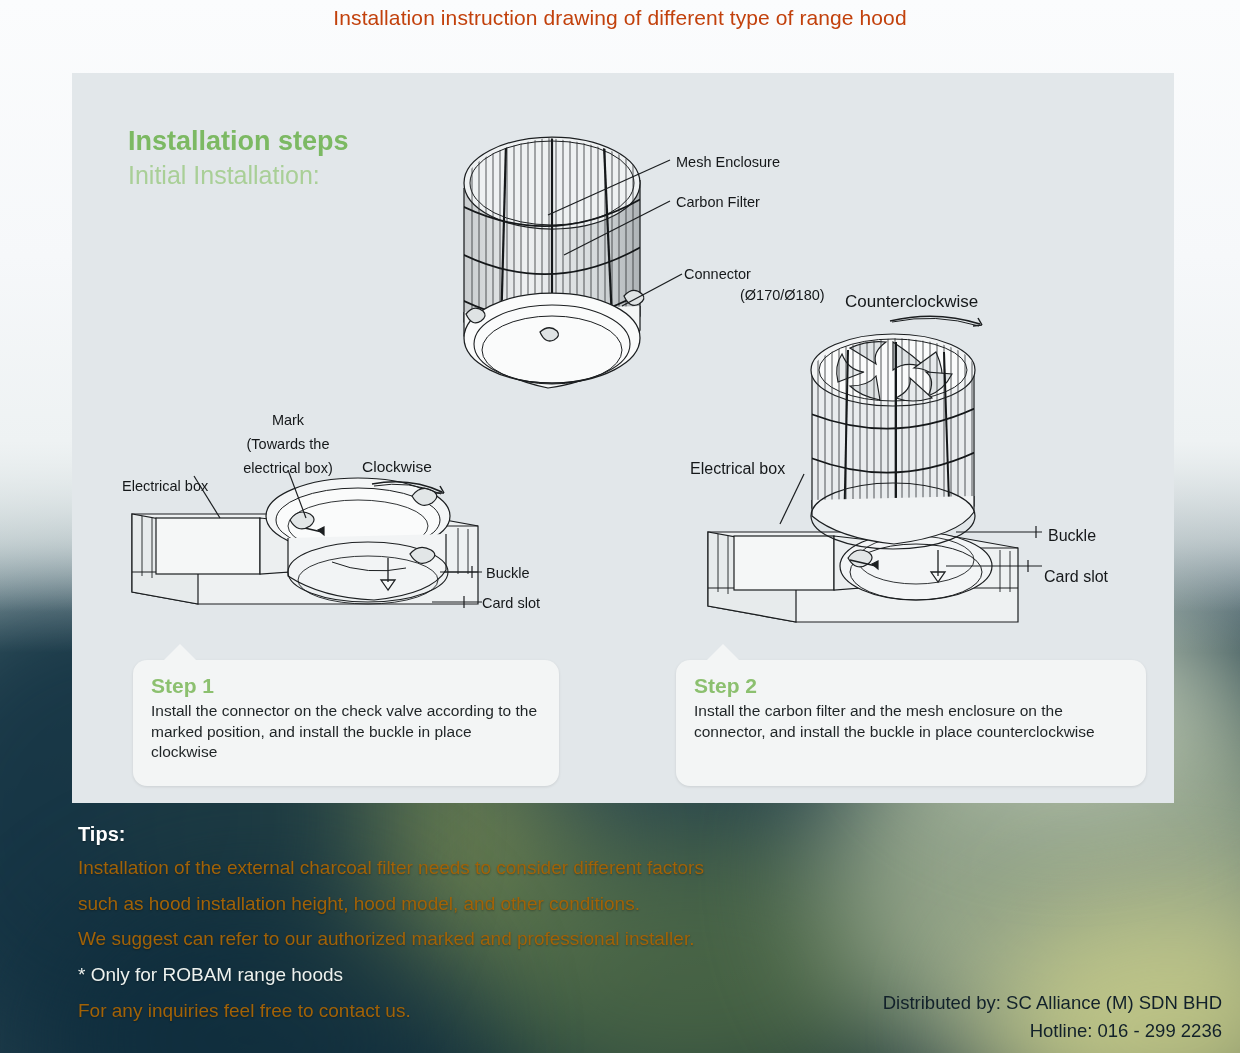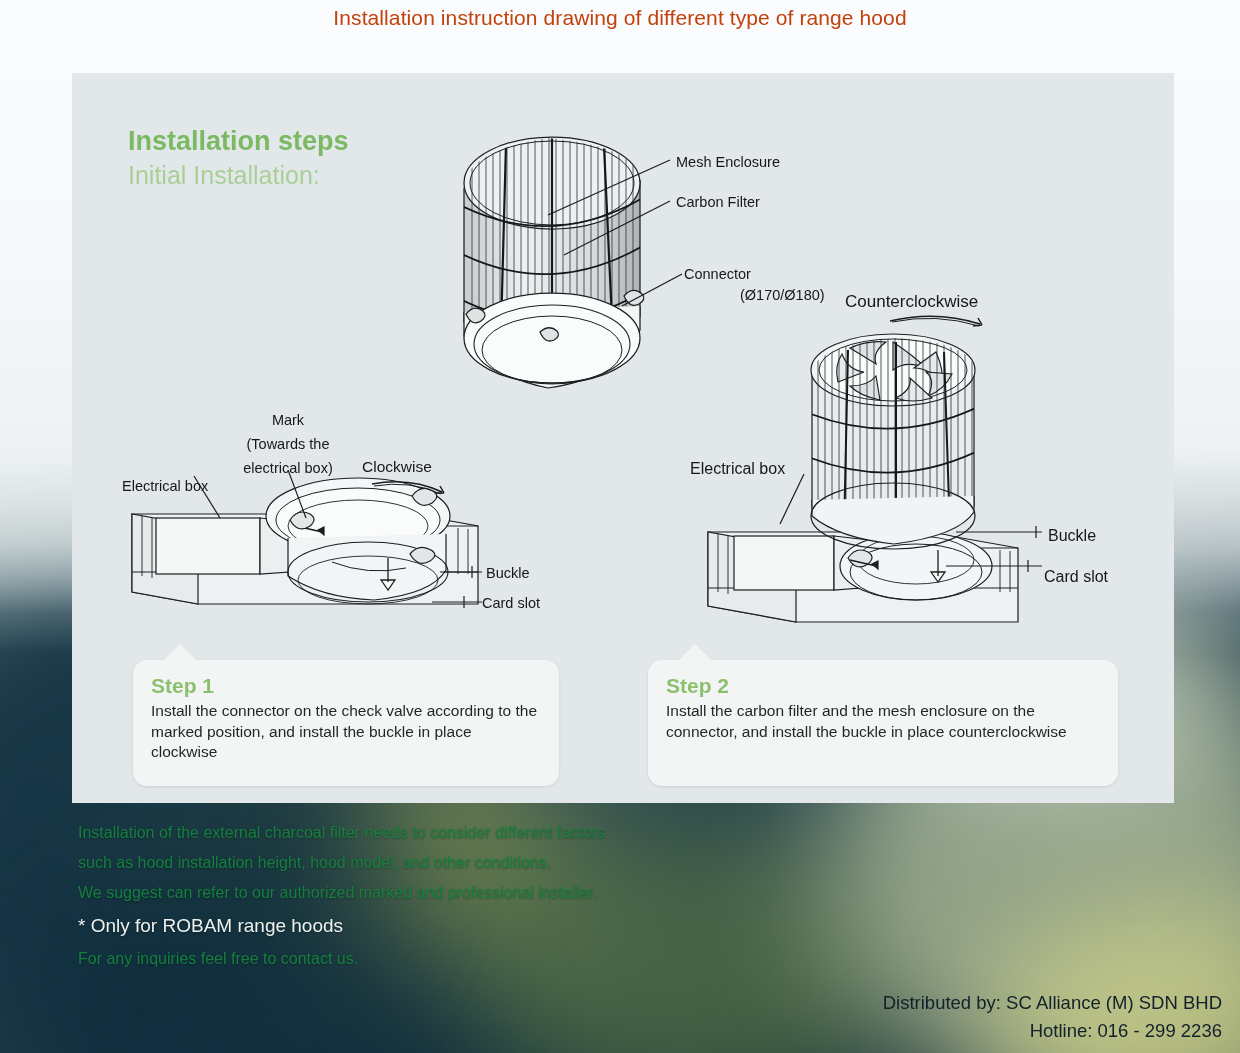--- a/index.html
+++ b/index.html
@@ -51,21 +51,21 @@
     border-left:17px solid transparent;border-right:17px solid transparent;
     border-bottom:17px solid #f3f5f5;
   }
   .callout .st{font-size:21px;font-weight:bold;color:#8cc06f;margin:0 0 3px 0;}
   .callout .bd{font-size:15.5px;color:#1f2426;line-height:1.33;}
 
   
   #tips{position:absolute;z-index:12;left:78px;top:818px;width:880px;}
   #tips .h{font-size:20px;font-weight:bold;color:#ffffff;line-height:1.6;
            text-shadow:0 1px 2px rgba(0,0,0,.35);}
-  #tips .t{font-size:16px;color:#15803d;line-height:1.88;
+  #tips .t{font-size:19px;color:#a16207;line-height:1.88;
            text-shadow:0 1px 2px rgba(0,0,0,.32);}
   #tips .t.star{font-size:19px;color:#edf2ef;}
 
   #distrib{position:absolute;z-index:12;right:18px;bottom:8px;text-align:right;}
   #distrib div{font-size:18.5px;color:#12212a;line-height:1.52;}
 
   svg{display:block;}
 </style>
 </head>
 <body>
@@ -345,29 +345,30 @@
 <div class="lbl" style="left:482px;top:593px;">Card slot</div>
 
 <div class="callout" style="left:133px;top:660px;width:426px;height:126px;">
   <div class="tail" style="left:30px;"></div>
   <div style="padding:14px 18px 0 18px;">
     <div class="st">Step 1</div>
     <div class="bd">Install the connector on the check valve according to the marked position, and install the buckle in place clockwise</div>
   </div>
 </div>
 
-<div class="callout" style="left:648px;top:660px;width:470px;height:126px;">
+<div class="callout" style="left:676px;top:660px;width:470px;height:126px;">
   <div class="tail" style="left:30px;"></div>
   <div style="padding:14px 18px 0 18px;">
     <div class="st">Step 2</div>
     <div class="bd">Install the carbon filter and the mesh enclosure on the connector, and install the buckle in place counterclockwise</div>
   </div>
 </div>
 
 <div id="tips">
+  <div class="h">Tips:</div>
   <div class="t">Installation of the external charcoal filter needs to consider different factors</div>
   <div class="t">such as hood installation height, hood model, and other conditions.</div>
   <div class="t">We suggest can refer to our authorized marked and professional installer.</div>
   <div class="t star">* Only for ROBAM range hoods</div>
   <div class="t">For any inquiries feel free to contact us.</div>
 </div>
 
 <div id="distrib">
   <div>Distributed by: SC Alliance (M) SDN BHD</div>
   <div>Hotline: 016 - 299 2236</div>

